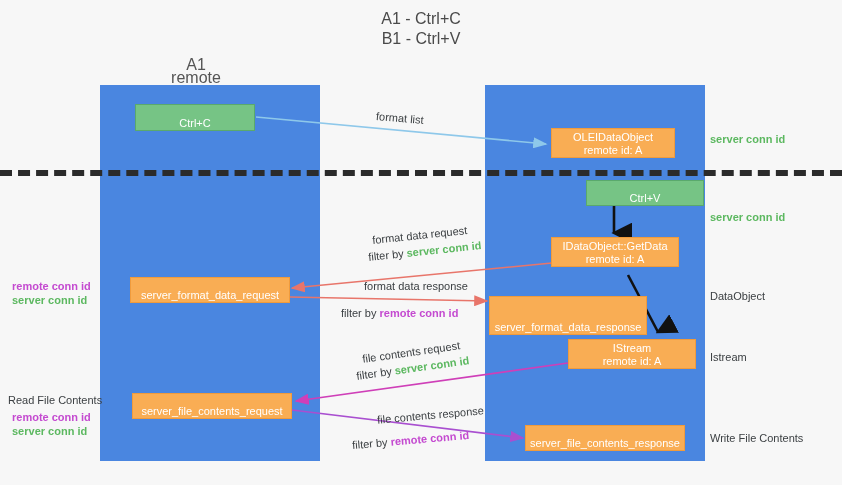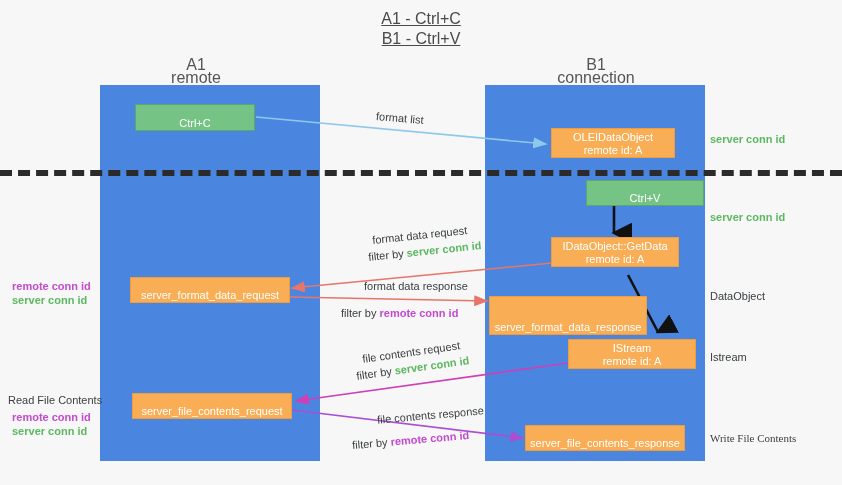--- a/index.html
+++ b/index.html
@@ -9,21 +9,21 @@
     font-family:"Liberation Sans", sans-serif;
     position:relative;
     overflow:hidden;
     color:#3c4043;
   }
   .stage{position:absolute;left:0;top:0;width:842px;height:485px;}
 
   
   .title{
     position:absolute;left:0;top:9px;width:842px;
-    text-align:center;font-size:16px;line-height:20px;color:#4a4a4a;text-decoration:underline;
+    text-align:center;font-size:16px;line-height:20px;color:#4a4a4a;
   }
 
   
   .lane-head{
     position:absolute;text-align:center;font-size:16px;line-height:13px;color:#555;
   }
   .lane{
     position:absolute;background:#4a86e0;
   }
 
@@ -65,24 +65,20 @@
 <div class="stage">
 
   <div class="title">
     <div>A1 - Ctrl+C</div>
     <div>B1 - Ctrl+V</div>
   </div>
 
   <div class="lane-head" style="left:140px;top:58px;width:112px;">
     <div>A1</div>
     <div>remote</div>
-  </div>
-  <div class="lane-head" style="left:540px;top:58px;width:112px;">
-    <div>B1</div>
-    <div>connection</div>
   </div>
 
   <div class="lane" style="left:100px;top:85px;width:220px;height:376px;"></div>
   <div class="lane" style="left:485px;top:85px;width:220px;height:376px;"></div>
 
   <svg class="arrows" viewBox="0 0 842 485">
     <defs>
       <marker id="ah-blue" markerWidth="9" markerHeight="7" refX="8" refY="3.5" orient="auto">
         <polygon points="0 0, 9 3.5, 0 7" fill="#8ec8ea"></polygon>
       </marker>
@@ -157,21 +153,21 @@
   </div>
 
   <div class="side-label c-green" style="left:710px;top:132px;">server conn id</div>
 
   <div class="side-label c-green" style="left:710px;top:210px;">server conn id</div>
 
   <div class="side-label c-dark" style="left:710px;top:245px;margin-top:44px;">DataObject</div>
 
   <div class="side-label c-dark" style="left:710px;top:350px;">Istream</div>
 
-  <div class="side-label c-dark" style="left:710px;top:431px;font-family:Liberation Serif, serif;">Write File Contents</div>
+  <div class="side-label c-dark" style="left:710px;top:431px;">Write File Contents</div>
 
   <div class="side-label c-purple" style="left:12px;top:279px;">remote conn id</div>
   <div class="side-label c-green" style="left:12px;top:293px;">server conn id</div>
 
   <div class="side-label c-dark" style="left:8px;top:393px;">Read File Contents</div>
   <div class="side-label c-purple" style="left:12px;top:410px;">remote conn id</div>
   <div class="side-label c-green" style="left:12px;top:424px;">server conn id</div>
 
   <div class="alabel" style="left:376px;top:111px;transform:rotate(5deg);">format list</div>
 

